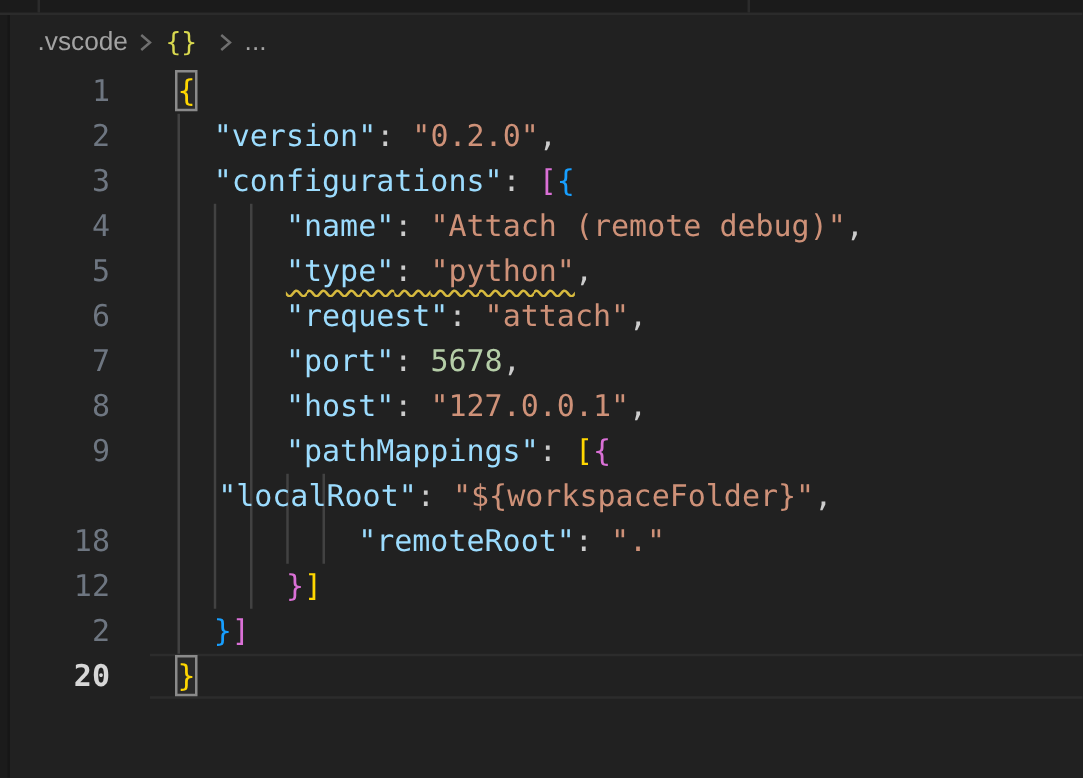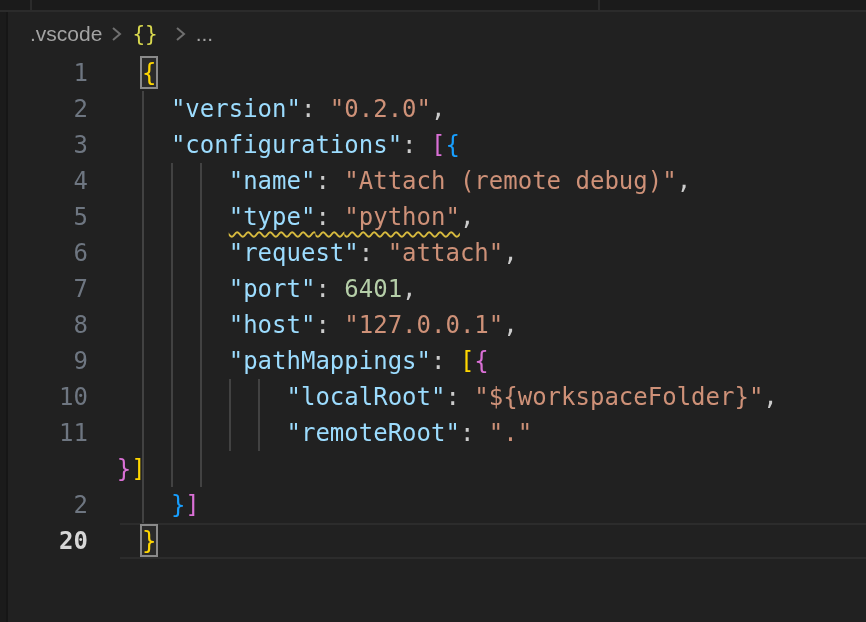--- a/index.html
+++ b/index.html
@@ -141,39 +141,39 @@
         <div class="line">
           <span class="lnum">5</span>
           <span class="ltext" style="padding-left: 22px;">      <span class="squiggle"><span class="tk-key">"type"</span><span class="tk-punct">: </span><span class="tk-str">"python"</span></span><span class="tk-punct">,</span></span>
         </div>
         <div class="line">
           <span class="lnum">6</span>
           <span class="ltext" style="padding-left: 22px;">      <span class="tk-key">"request"</span><span class="tk-punct">: </span><span class="tk-str">"attach"</span><span class="tk-punct">,</span></span>
         </div>
         <div class="line">
           <span class="lnum">7</span>
-          <span class="ltext" style="padding-left: 22px;">      <span class="tk-key">"port"</span><span class="tk-punct">: </span><span class="tk-num">6401</span><span class="tk-punct">,</span></span>
+          <span class="ltext" style="padding-left: 22px;">      <span class="tk-key">"port"</span><span class="tk-punct">: </span><span class="tk-num">5678</span><span class="tk-punct">,</span></span>
         </div>
         <div class="line">
           <span class="lnum">8</span>
           <span class="ltext" style="padding-left: 22px;">      <span class="tk-key">"host"</span><span class="tk-punct">: </span><span class="tk-str">"127.0.0.1"</span><span class="tk-punct">,</span></span>
         </div>
         <div class="line">
           <span class="lnum">9</span>
           <span class="ltext" style="padding-left: 22px;">      <span class="tk-key">"pathMappings"</span><span class="tk-punct">: </span><span class="tk-b1">[</span><span class="tk-b2">{</span></span>
         </div>
         <div class="line">
-          <span class="lnum">10</span>
           <span class="ltext" style="padding-left: 22px;">          <span class="tk-key">"localRoot"</span><span class="tk-punct">: </span><span class="tk-str">"${workspaceFolder}"</span><span class="tk-punct">,</span></span>
         </div>
         <div class="line">
-          <span class="lnum">11</span>
+          <span class="lnum">18</span>
           <span class="ltext" style="padding-left: 22px;">          <span class="tk-key">"remoteRoot"</span><span class="tk-punct">: </span><span class="tk-str">"."</span></span>
         </div>
         <div class="line">
+          <span class="lnum">12</span>
           <span class="ltext" style="padding-left: 22px;">      <span class="tk-b2">}</span><span class="tk-b1">]</span></span>
         </div>
         <div class="line">
           <span class="lnum">2</span>
           <span class="ltext" style="padding-left: 22px;">  <span class="tk-b3">}</span><span class="tk-b2">]</span></span>
         </div>
         <div class="line">
           <span class="lnum active">20</span>
           <span class="ltext" style="padding-left: 22px;"><span class="tk-b1">}</span></span>
         </div>

